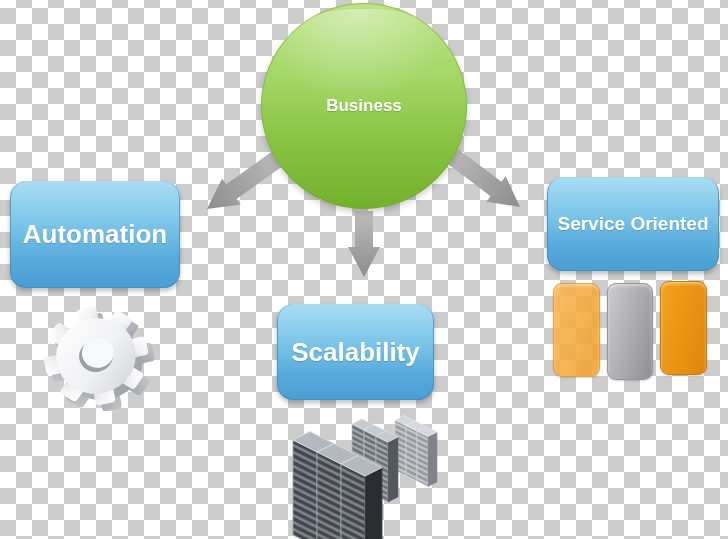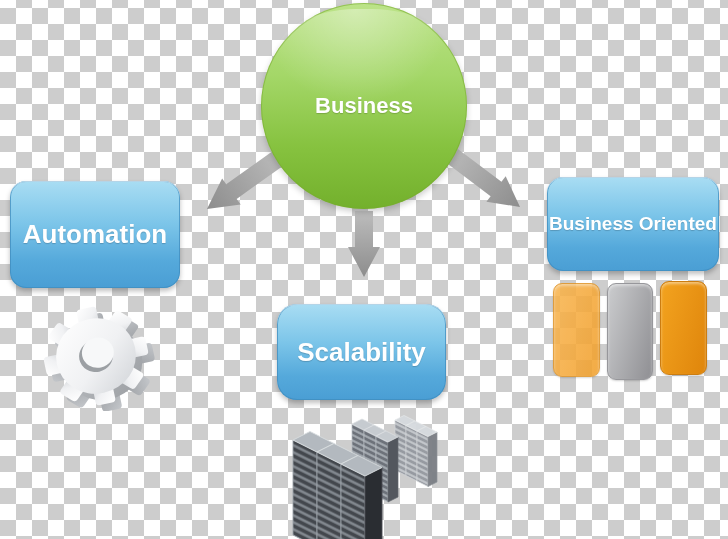--- a/index.html
+++ b/index.html
@@ -25,33 +25,33 @@
     display:flex;align-items:center;justify-content:center;text-align:center;
   }
   .hub::after{
     content:"";position:absolute;left:14px;top:6px;width:178px;height:96px;
     border-radius:50% / 55%;
     background:radial-gradient(ellipse at 45% 0%, rgba(255,255,255,0.38), rgba(255,255,255,0.0) 70%);
     pointer-events:none;
   }
   .hub-label{
     position:relative;z-index:2;color:#ffffff;font-weight:700;
-    font-size:22px;line-height:26px;text-shadow:0 1px 1px rgba(0,0,0,0.18);
+    font-size:17px;line-height:26px;text-shadow:0 1px 1px rgba(0,0,0,0.18);
   }
 
   
   .node{
     position:absolute;border-radius:16px;
     background:linear-gradient(180deg,#a9ddf3 0%,#7cc5e9 40%,#55a9db 75%,#4a9ed4 100%);
     box-shadow:0 3px 5px rgba(0,0,0,0.25), inset 0 1px 0 rgba(255,255,255,0.55), inset 0 0 0 1px rgba(64,140,190,.75);
     display:flex;align-items:center;justify-content:center;text-align:center;
   }
   .node-label{color:#ffffff;font-weight:700;font-size:26px;text-shadow:0 1px 1px rgba(0,0,0,0.18);}
   .node-automation{left:10px;top:181px;width:170px;height:107px;}
-  .node-scalability{left:277px;top:304px;width:169px;height:96px;border-radius:20px;}
+  .node-scalability{left:277px;top:304px;width:157px;height:96px;}
   .node-service{left:547px;top:177px;width:172px;height:94px;}
   .node-service .node-label{font-size:19px;}
 
   
   .bar{position:absolute;border-radius:9px;box-shadow:inset 0 2px 3px rgba(255,255,255,0.45), 0 1px 2px rgba(0,0,0,0.18);}
   .bar-1{left:553px;top:283px;width:45px;height:92px;background:linear-gradient(105deg,#f9b550 0%,#f1a02c 100%);border:1px solid #e0962b;opacity:.88;}
   .bar-2{left:607px;top:283px;width:44px;height:95px;background:linear-gradient(105deg,#cbccce 0%,#8f8f93 100%);border:1px solid #97979b;}
   .bar-3{left:660px;top:281px;width:45px;height:92px;background:linear-gradient(105deg,#f3a31f 0%,#df850b 100%);border:1px solid #cc7d10;}
 
   svg{display:block;}
@@ -79,21 +79,21 @@
     </div>
   </div>
 
   <div class="node node-automation">
     <span class="node-label">Automation</span>
   </div>
   <div class="node node-scalability">
     <span class="node-label">Scalability</span>
   </div>
   <div class="node node-service">
-    <span class="node-label">Business Oriented</span>
+    <span class="node-label">Service Oriented</span>
   </div>
 
   <svg class="layer" style="left:36px;top:306px;" width="120" height="105" viewBox="0 0 120 105" aria-hidden="true">
     <defs>
       <linearGradient id="gearGrad" x1="0" y1="0" x2="1" y2="1">
         <stop offset="0" stop-color="#ffffff"></stop>
         <stop offset="0.55" stop-color="#f0f1f3"></stop>
         <stop offset="1" stop-color="#cfd2d6"></stop>
       </linearGradient>
       <linearGradient id="gearSide" x1="0" y1="0" x2="1" y2="1">

